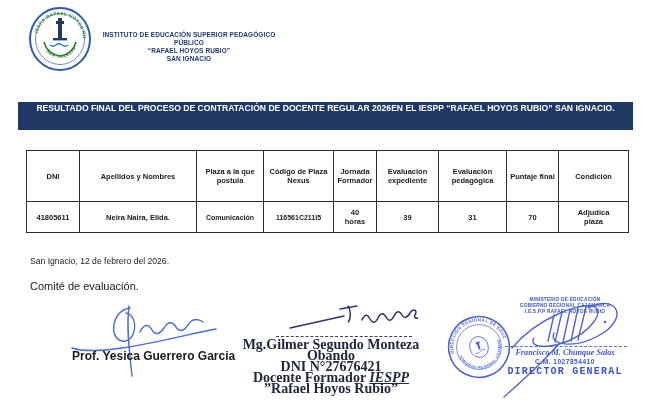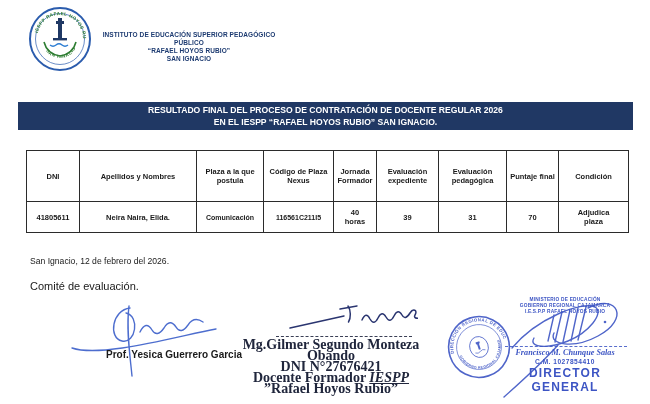--- a/index.html
+++ b/index.html
@@ -10,42 +10,42 @@
   
   #logo{position:absolute;left:28px;top:6px;width:64px;height:66px;}
   .inst-block{
     position:absolute;left:94px;top:31px;width:190px;text-align:center;
     color:#1d3b71;font-weight:bold;font-size:6.5px;line-height:8px;letter-spacing:.1px;
   }
   
   .banner{
     position:absolute;left:18px;top:102px;width:615px;height:28px;background:#203864;
     color:#ffffff;font-weight:bold;font-size:8.6px;line-height:12px;text-align:center;
-    display:flex;flex-direction:column;justify-content:center;
+    display:flex;flex-direction:row;justify-content:center;
   }
   
   table.results{
     position:absolute;left:26px;top:150px;width:602px;border-collapse:collapse;
     font-size:7.5px;font-weight:bold;color:#1a1a1a;table-layout:fixed;
   }
   table.results th,table.results td{
     border:1px solid #2b2b2b;text-align:center;vertical-align:middle;
     padding:1px 2px;white-space:pre-line;overflow:hidden;
   }
   table.results th{height:48px;}
   table.results td{height:28px;}
   td.small-cell{font-size:7px;}
   
   .date-line{position:absolute;left:30px;top:256px;font-size:8.6px;color:#1a1a1a;}
   .committee-line{position:absolute;left:30px;top:280px;font-size:11px;color:#1a1a1a;}
   
   .sig-svg{position:absolute;pointer-events:none;}
   .sig-left-name{
-    position:absolute;left:72px;top:349px;width:170px;text-align:right;
-    font-size:10px;font-weight:bold;color:#1a1a1a;
+    position:absolute;left:72px;top:349px;width:170px;text-align:left;
+    font-size:12px;font-weight:bold;color:#1a1a1a;
   }
   .sig-center-block{
     position:absolute;left:240px;top:339px;width:182px;text-align:center;
     font-family:"Liberation Serif","DejaVu Serif",serif;font-weight:bold;
     font-size:14px;line-height:11px;color:#20263c;
   }
   .dash-line-center{
     position:absolute;left:276px;top:336px;width:136px;border-top:1.5px dashed #3a3f55;
   }
   .role-underline{text-decoration:underline;font-style:italic;}
@@ -61,21 +61,21 @@
     position:absolute;left:495px;top:348px;width:140px;text-align:center;
     font-family:"Liberation Serif","DejaVu Serif",serif;font-style:italic;font-weight:bold;
     font-size:8.2px;color:#3d55c4;
   }
   .stamp-cm{
     position:absolute;left:495px;top:358px;width:140px;text-align:center;
     font-size:6.6px;font-weight:bold;color:#3d55c4;letter-spacing:.5px;
   }
   .stamp-role{
     position:absolute;left:495px;top:366px;width:140px;text-align:center;
-    font-size:12px;font-weight:bold;color:#3d55c4;letter-spacing:1.2px;
+    font-size:10px;font-weight:bold;color:#3d55c4;letter-spacing:1.2px;font-family:Liberation Mono, monospace;
   }
   #round-stamp{position:absolute;left:446px;top:314px;width:66px;height:66px;transform:rotate(-18deg);opacity:.9;}
 </style>
 </head>
 <body>
 
 <div id="doc">
 
   <svg id="logo" viewBox="0 0 64 66">
     <ellipse cx="32" cy="33" rx="30" ry="31" fill="#ffffff" stroke="#2b5cad" stroke-width="2"></ellipse>

